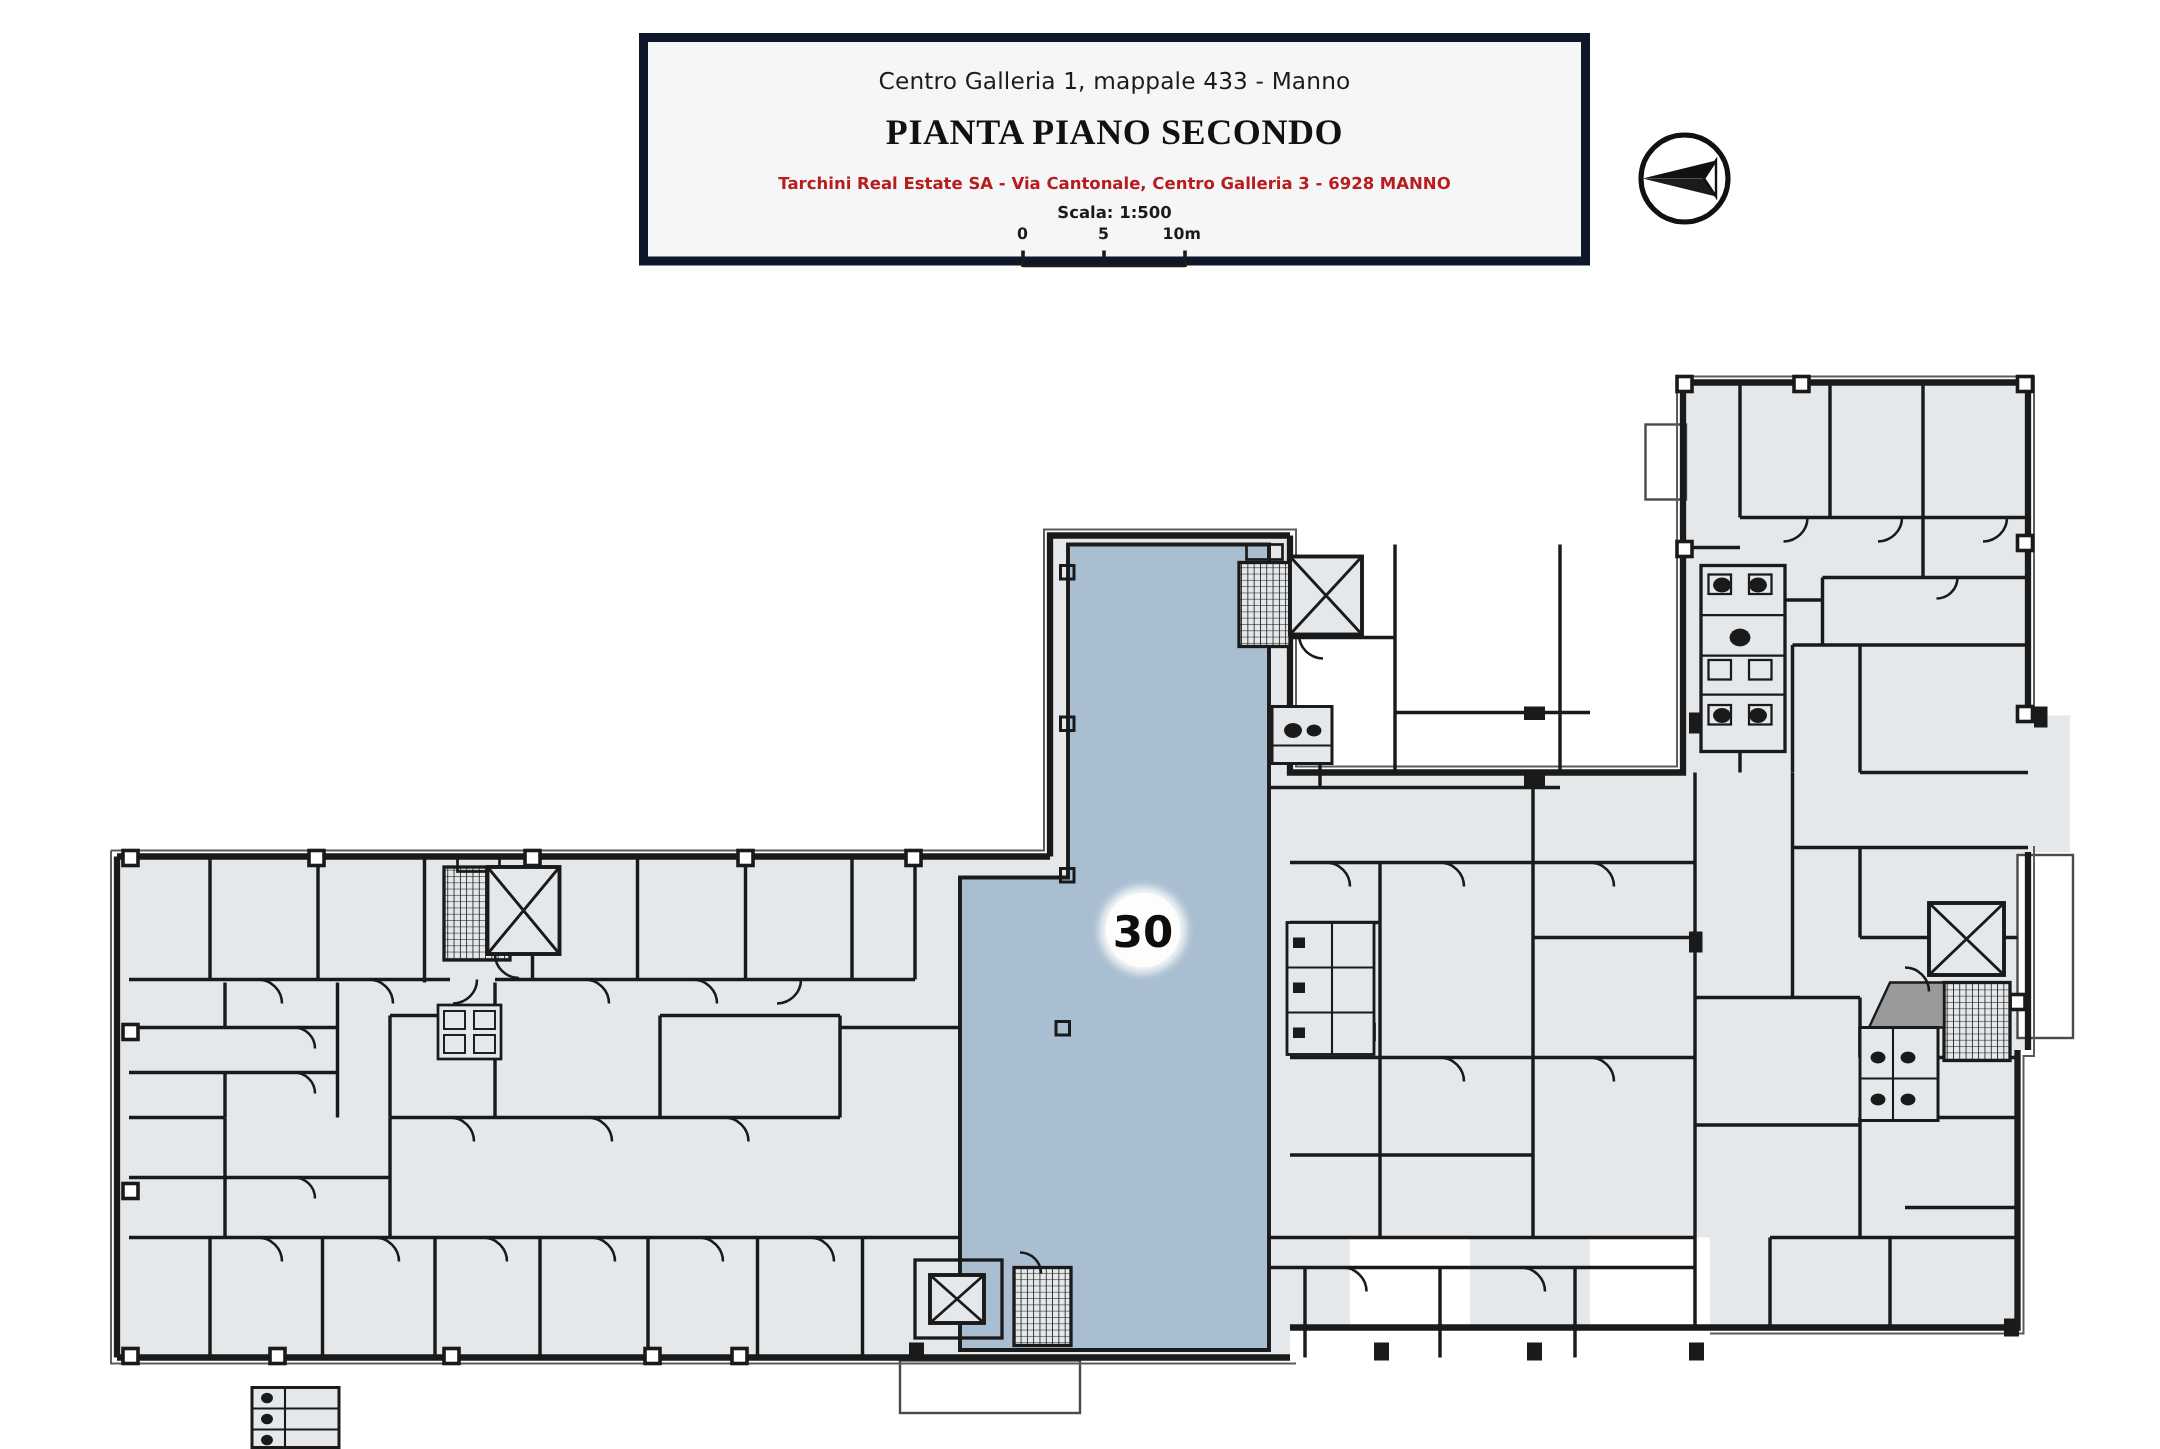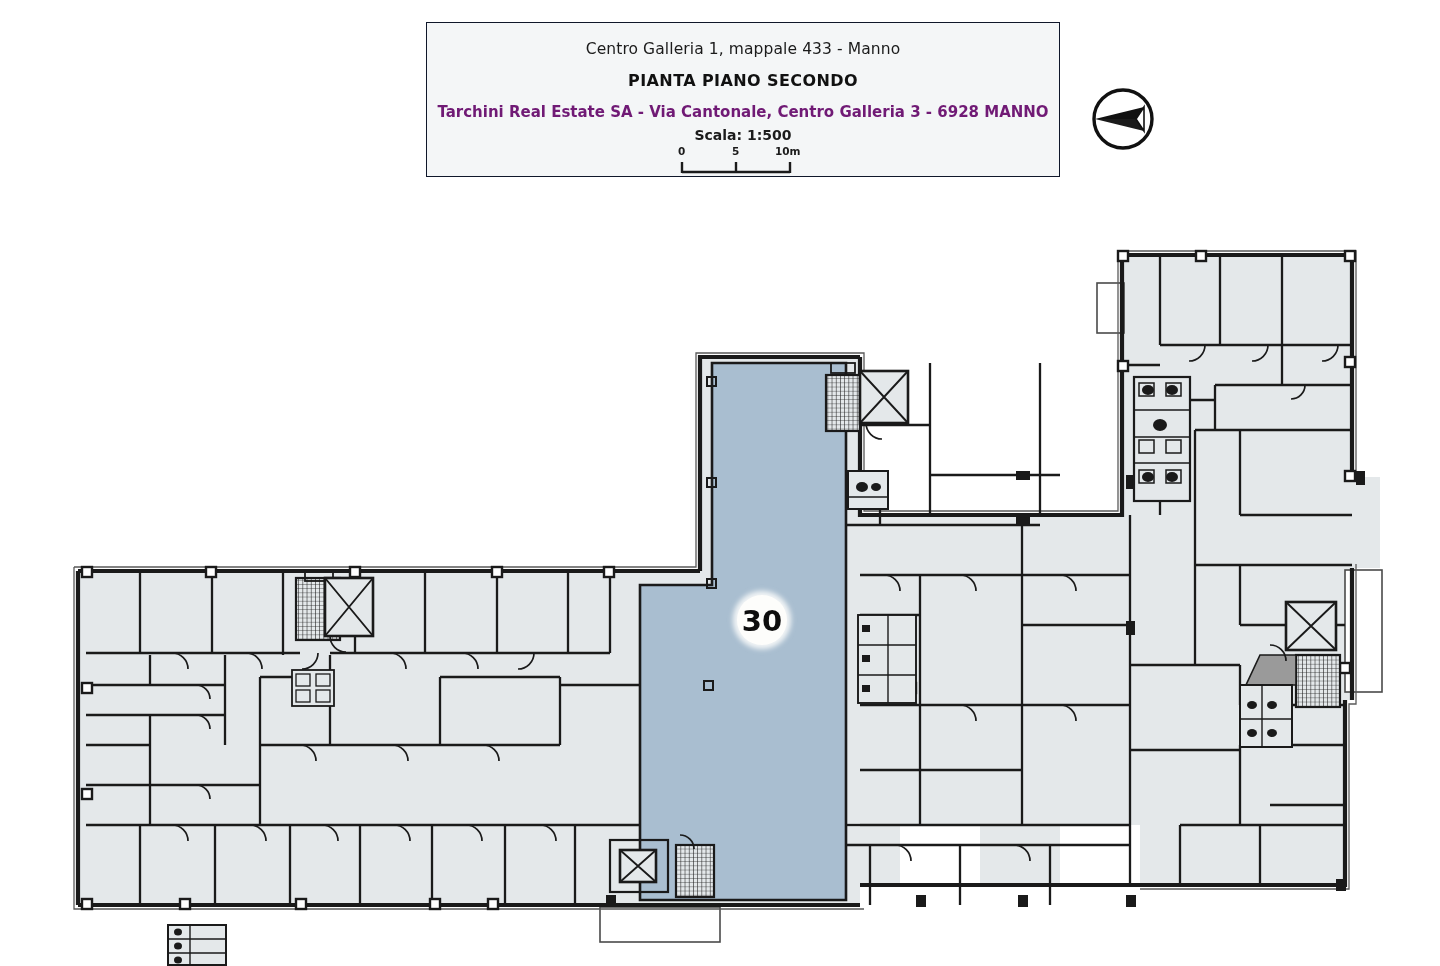--- a/index.html
+++ b/index.html
@@ -18,45 +18,46 @@
   }
 
   
   #title-block {
     position: absolute;
     left: 426px;
     top: 22px;
     width: 634px;
     height: 155px;
     background: #f4f6f7;
-    border: 1px solid #0f172a;
+    border: 6px solid #0f172a;
     box-sizing: border-box;
     text-align: center;
   }
   #title-subject {
     font-size: 15.5px;
     letter-spacing: 0.1px;
     color: #1b1b1b;
     margin-top: 17px;
   }
   #title-main {
-    font-size: 16px;
+    font-size: 24px;
     font-weight: bold;
     letter-spacing: 0.4px;
     color: #111111;
     margin-top: 13px;
+    font-family: Liberation Serif, serif;
   }
   #title-company {
-    font-size: 15px;
+    font-size: 11px;
     font-weight: bold;
-    color: #701a75;
+    color: #b91c1c;
     margin-top: 13px;
   }
   #title-scale {
-    font-size: 14px;
+    font-size: 11px;
     font-weight: bold;
     color: #1b1b1b;
     margin-top: 6px;
   }
   #scale-bar-wrap {
     margin: 2px auto 0 auto;
     width: 130px;
     position: relative;
     height: 30px;
   }

